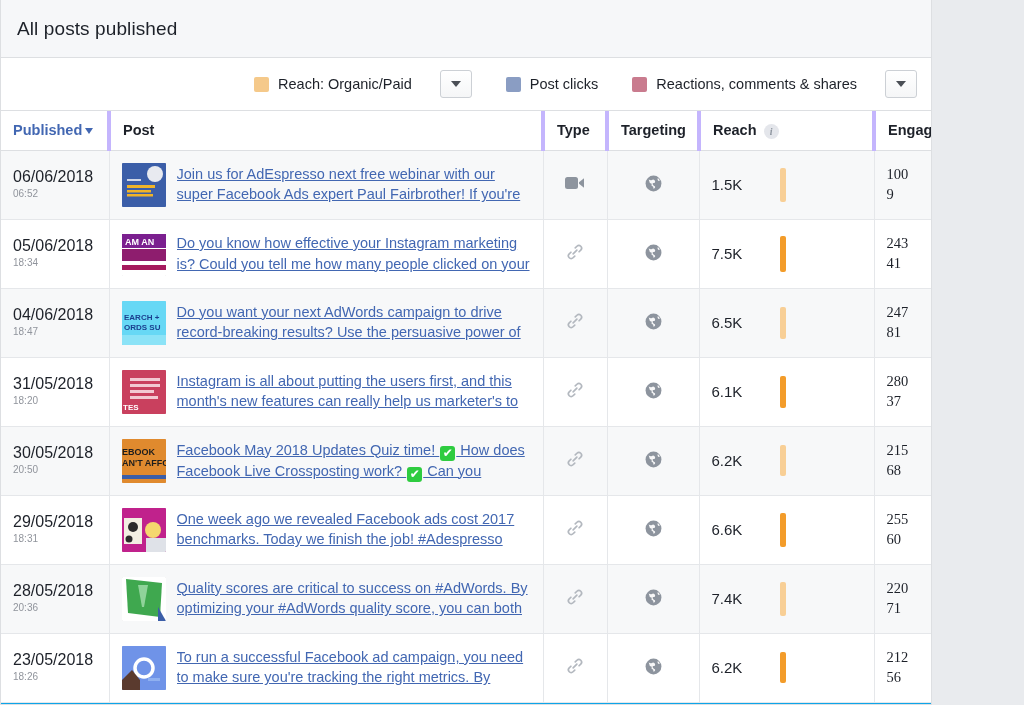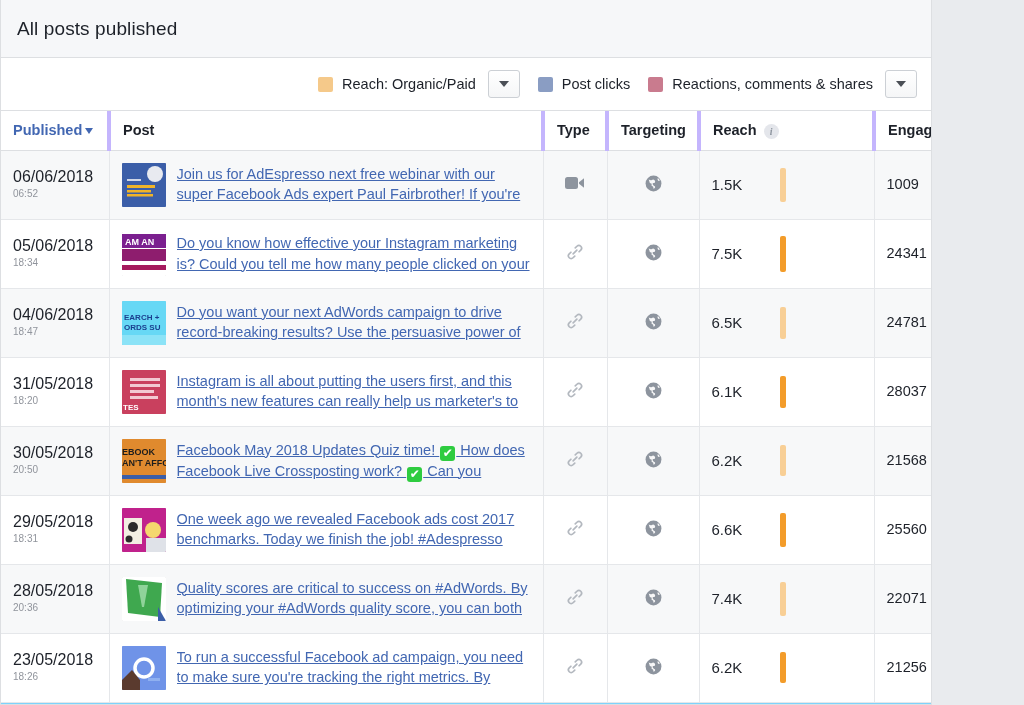--- a/index.html
+++ b/index.html
@@ -5,21 +5,21 @@
   * { box-sizing: border-box; }
   html, body {
     margin: 0; padding: 0;
     width: 1024px; height: 705px;
     background: #e9ebee;
     font-family: "Liberation Sans", sans-serif;
     -webkit-font-smoothing: antialiased;
   }
   .panel {
     width: 932px; height: 705px;
-    background: #7dd3fc;
+    background: #0ea5e9;
     border: 1px solid #dddfe2;
     border-top: none;
     overflow: hidden;
     position: relative;
   }
   
   .titlebar {
     height: 58px;
     background: #f6f7f9;
     border-bottom: 1px solid #dddfe2;
@@ -36,21 +36,21 @@
   }
   
   .legendbar {
     height: 53px;
     background: #ffffff;
     border-bottom: 1px solid #dddfe2;
     display: flex;
     align-items: center;
     justify-content: flex-end;
     padding-right: 14px;
-    gap: 0px;
+    gap: 16px;
   }
   .legend-item {
     display: flex;
     align-items: center;
     gap: 9px;
     margin-left: 18px;
     white-space: nowrap;
   }
   .legend-swatch {
     width: 15px; height: 15px;
@@ -185,21 +185,21 @@
   .type-icon, .targeting-icon { display: inline-block; color: #8d949e; }
 
   .metric-cell { display: flex; align-items: center; }
   .metric-num { font-size: 15px; color: #1d2129; width: 52px; flex: none; }
   .bar-wrap { display: flex; flex-direction: column; justify-content: center; gap: 3px; margin-left: 16px; }
   .bar {
     width: 6px;
     border-radius: 2px;
     display: block;
   }
-  .eng-stack { display: flex; flex-direction: row; line-height: 1.33; width: 52px; flex: none; }
+  .eng-stack { display: flex; flex-direction: column; line-height: 1.33; width: 52px; flex: none; font-family: Liberation Serif, serif; }
   .eng-stack span { font-size: 14.5px; color: #1d2129; }
 </style>
 </head>
 <body>
 
 <div class="panel">
 
   <div class="titlebar">
     <h1>All posts published</h1>
   </div>

